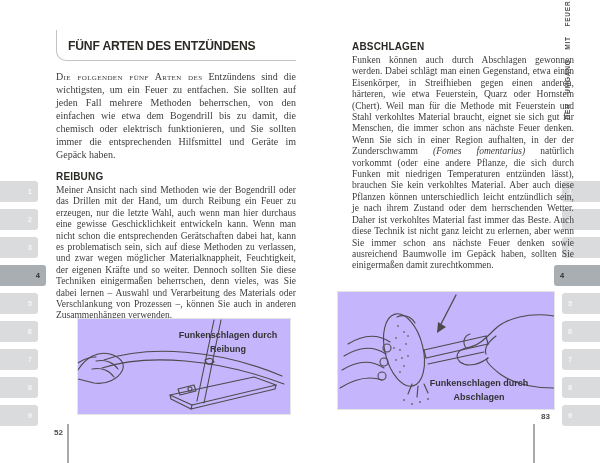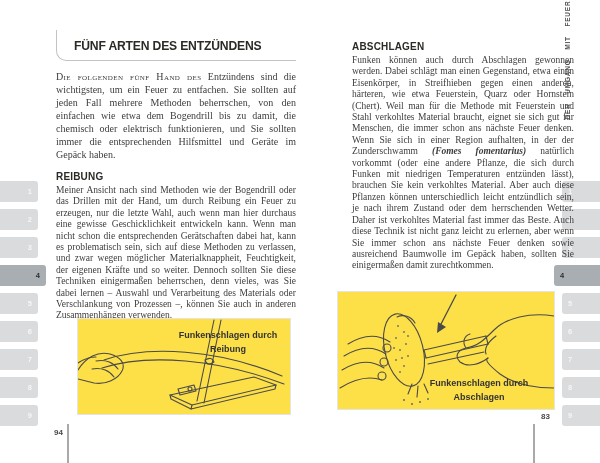--- a/index.html
+++ b/index.html
@@ -16,45 +16,45 @@
   .tab-l{width:38px;border-radius:0 3px 3px 0;justify-content:flex-end;padding-right:6px;}
   .tab-r{width:38px;border-radius:3px 0 0 3px;justify-content:flex-start;padding-left:6px;}
   .tab.active{background:#a9aeb2;color:#2e2e2e;}
   .tab-l.active{width:46px;}
   .tab-r.active{width:46px;}
 
   
   .page-left{position:absolute;left:56px;top:30px;width:240px;}
   .title-box{height:30px;border-left:1px solid #c3c3c3;border-bottom:1px solid #c3c3c3;
              border-bottom-left-radius:10px;display:flex;align-items:center;
-             padding-left:17px;margin-bottom:9px;}
+             padding-left:11px;margin-bottom:9px;}
   h1{margin:0;font-family:"Liberation Sans",sans-serif;font-weight:bold;font-size:13.5px;
      color:#2c2a25;white-space:nowrap;transform:scaleX(0.9);transform-origin:left center;
      letter-spacing:-0.2px;}
   .intro{margin:0 0 9px 0;font-size:10px;line-height:13px;text-align:justify;}
   .smallcaps{font-variant:small-caps;letter-spacing:0.4px;}
   h2{margin:7px 0 3px 0;font-family:"Liberation Sans",sans-serif;font-weight:bold;
      font-size:10.5px;color:#2c2a25;letter-spacing:0.2px;transform:scaleX(0.95);
      transform-origin:left center;}
   .bodytext{margin:0;font-size:9.5px;line-height:11.4px;text-align:justify;}
 
   
-  figure.fig{position:absolute;margin:0;border:1px solid #e4e4e4;background:#fde047;}
+  figure.fig{position:absolute;margin:0;border:1px solid #e4e4e4;background:#c4b5fd;}
   .fig-reibung{left:77px;top:318px;width:212px;height:95px;}
   .fig-abschlagen{left:337px;top:291px;width:216px;height:117px;text-decoration:underline;}
   figcaption{position:absolute;font-family:"Liberation Sans",sans-serif;font-weight:bold;
              font-size:9px;line-height:14px;color:#333;text-align:center;}
   .cap-reibung{top:9px;right:6px;width:112px;}
   .cap-abschlagen{bottom:5px;right:14px;width:122px;}
   .fig svg{position:absolute;left:0;top:0;}
 
   
   .page-right{position:absolute;left:352px;top:40px;width:222px;}
   .page-right h2{margin-top:0;}
-  .italic{font-style:italic;font-weight:bold;}
+  .italic{font-style:italic;}
 
   
   .pagenum{position:absolute;font-family:"Liberation Sans",sans-serif;font-size:8px;
            font-weight:bold;color:#4a4a4a;}
   .pn-left{left:54px;top:428px;}
   .pn-right{left:541px;top:412px;}
   .pagebar{position:absolute;top:424px;height:39px;width:1.5px;background:#a9a9a9;}
   .bar-left{left:67px;}
   .bar-right{left:533px;}
 
@@ -90,21 +90,21 @@
     <div class="tab tab-r">6</div>
     <div class="tab tab-r">7</div>
     <div class="tab tab-r">8</div>
     <div class="tab tab-r">9</div>
   </div>
 
   <section class="page-left">
     <div class="title-box">
       <h1>FÜNF ARTEN DES ENTZÜNDENS</h1>
     </div>
-    <p class="intro"><span class="smallcaps">Die folgenden fünf Hand des</span><span> Entzündens sind die wichtigsten, um ein Feuer zu entfachen. Sie sollten auf jeden Fall mehrere Methoden beherrschen, von den einfachen wie etwa dem Bogendrill bis zu damit, die chemisch oder elektrisch funktionieren, und Sie sollten immer die entsprechenden Hilfsmittel und Geräte im Gepäck haben.</span></p>
+    <p class="intro"><span class="smallcaps">Die folgenden fünf Arten des</span><span> Entzündens sind die wichtigsten, um ein Feuer zu entfachen. Sie sollten auf jeden Fall mehrere Methoden beherrschen, von den einfachen wie etwa dem Bogendrill bis zu damit, die chemisch oder elektrisch funktionieren, und Sie sollten immer die entsprechenden Hilfsmittel und Geräte im Gepäck haben.</span></p>
     <h2>REIBUNG</h2>
     <p class="bodytext">Meiner Ansicht nach sind Methoden wie der Bogendrill oder das Drillen mit der Hand, um durch Reibung ein Feuer zu erzeugen, nur die letzte Wahl, auch wenn man hier durchaus eine gewisse Geschicklichkeit entwickeln kann. Wenn man nicht schon die entsprechenden Gerätschaften dabei hat, kann es problematisch sein, sich auf diese Methoden zu verlassen, und zwar wegen möglicher Materialknappheit, Feuchtigkeit, der eigenen Kräfte und so weiter. Dennoch sollten Sie diese Techniken einigermaßen beherrschen, denn vieles, was Sie dabei lernen – Auswahl und Verarbeitung des Materials oder Verschlankung von Prozessen –, können Sie auch in anderen Zusammenhängen verwenden.</p>
   </section>
 
   <figure class="fig fig-reibung">
     <svg width="212" height="95" viewBox="0 0 212 95">
       <g stroke="#4a4a4a" fill="none" stroke-width="1.1" stroke-linecap="round" stroke-linejoin="round">
 
         <path d="M136,1 L119,82"></path>
         <path d="M143,1 L126,84"></path>
@@ -123,21 +123,21 @@
         <path d="M114,86 L113,90 L197,70 L198,66"></path>
         <path d="M92,76 L93,80 L113,90"></path>
 
         <path d="M100,70 L116,66 L118,72 L102,76 Z"></path>
         <circle cx="112" cy="70" r="2"></circle>
       </g>
     </svg>
     <figcaption class="cap-reibung">Funkenschlagen durch Reibung</figcaption>
   </figure>
 
-  <span class="pagenum pn-left">94</span>
+  <span class="pagenum pn-left">52</span>
   <span class="pagebar bar-left"></span>
 
   <section class="page-right">
     <h2>ABSCHLAGEN</h2>
     <p class="bodytext"><span>Funken können auch durch Abschlagen gewonnen werden. Dabei schlägt man einen Gegenstand, etwa einen Eisenkörper, in Streifhieben gegen einen anderen, härteren, wie etwa Feuerstein, Quarz oder Hornstein (Chert). Weil man für die Methode mit Feuerstein und Stahl verkohltes Material braucht, eignet sie sich gut für Menschen, die immer schon ans nächste Feuer denken. Wenn Sie sich in einer Region aufhalten, in der der Zunderschwamm </span><span class="italic">(Fomes fomentarius)</span><span> natürlich vorkommt (oder eine andere Pflanze, die sich durch Funken mit niedrigen Temperaturen entzünden lässt), brauchen Sie kein verkohltes Material. Aber auch diese Pflanzen können unterschiedlich leicht entzündlich sein, je nach ihrem Zustand oder dem herrschenden Wetter. Daher ist verkohltes Material fast immer das Beste. Auch diese Technik ist nicht ganz leicht zu erlernen, aber wenn Sie immer schon ans nächste Feuer denken sowie ausreichend Baumwolle im Gepäck haben, sollten Sie einigermaßen damit zurechtkommen.</span></p>
   </section>
 
   <figure class="fig fig-abschlagen">
     <svg width="216" height="117" viewBox="0 0 216 117">
       <g stroke="#4a4a4a" fill="none" stroke-width="1.1" stroke-linecap="round" stroke-linejoin="round">

